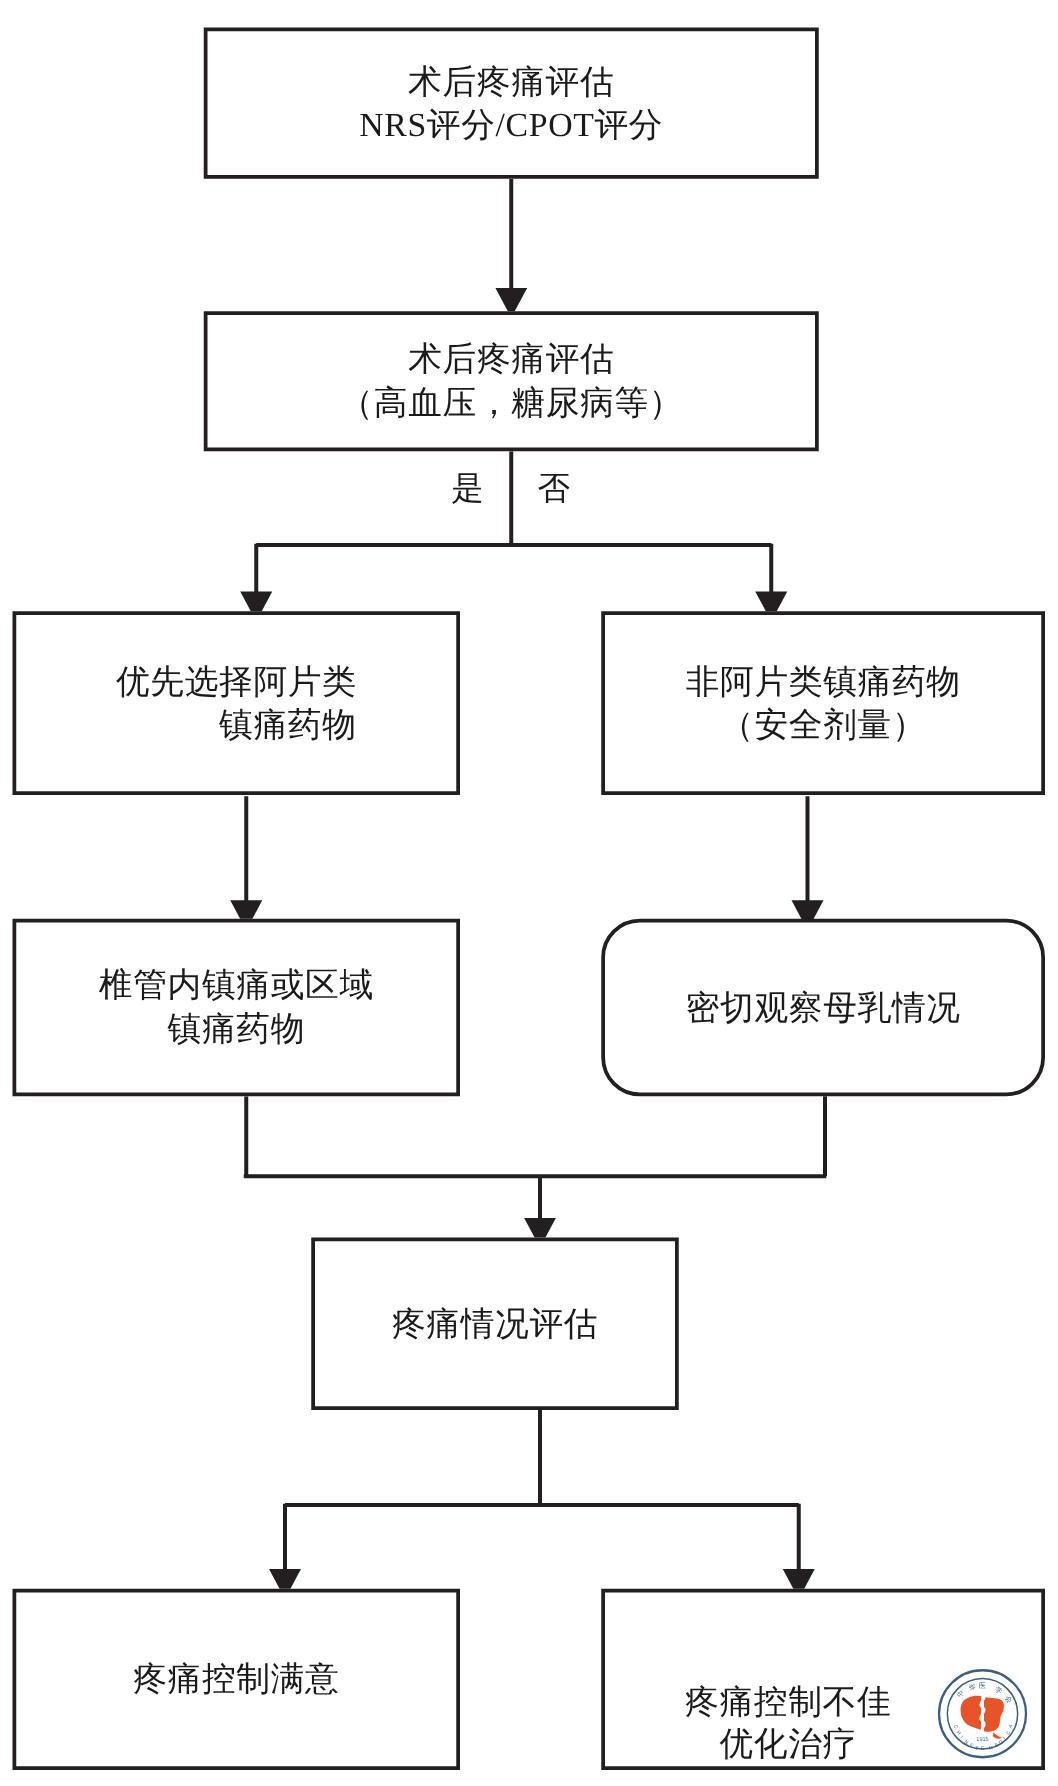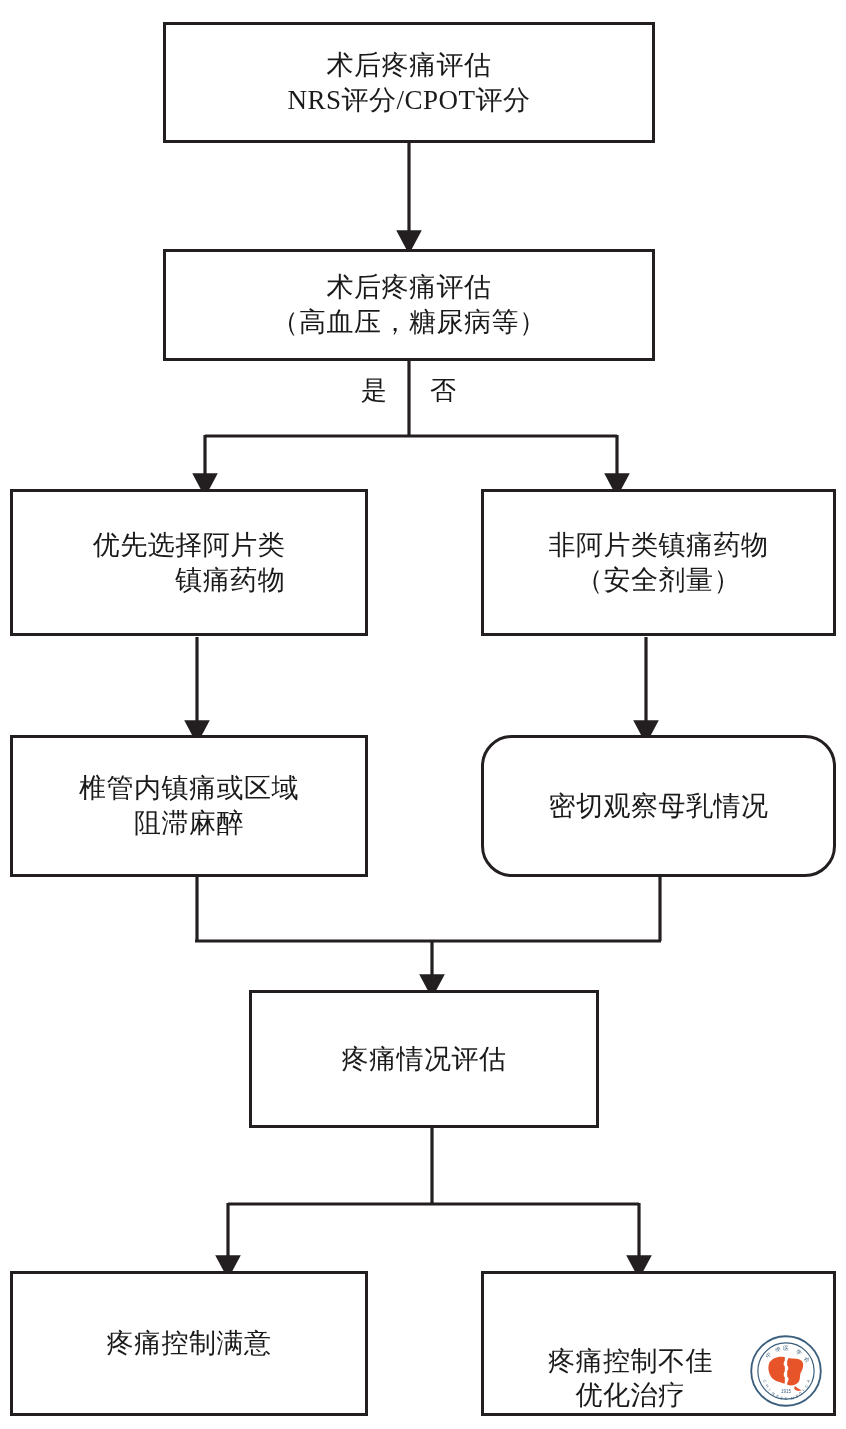--- a/index.html
+++ b/index.html
@@ -123,28 +123,28 @@
 镇痛药物</span>
   </div>
 
   <div class="node" style="left:481px; top:489px; width:355px; height:147px;">
     <span class="node-label">非阿片类镇痛药物
 （安全剂量）</span>
   </div>
 
   <div class="node" style="left:10px; top:735px; width:358px; height:142px;">
     <span class="node-label">椎管内镇痛或区域
-阻滞麻醉</span>
+镇痛药物</span>
   </div>
 
   <div class="node" style="left:481px; top:735px; width:355px; height:142px;border-radius:31px;">
     <span class="node-label">密切观察母乳情况</span>
   </div>
 
-  <div class="node" style="left:249px; top:990px; width:350px; height:138px;">
+  <div class="node" style="left:249px; top:990px; width:294px; height:138px;">
     <span class="node-label">疼痛情况评估</span>
   </div>
 
   <div class="node" style="left:10px; top:1271px; width:358px; height:145px;text-align:center;">
     <span class="node-label">疼痛控制满意</span>
   </div>
 
   <div class="node" style="left:481px; top:1271px; width:355px; height:145px;align-items:flex-end;">
     <span class="node-label" style="position:relative; left:-28px;">疼痛控制不佳
 优化治疗</span>

